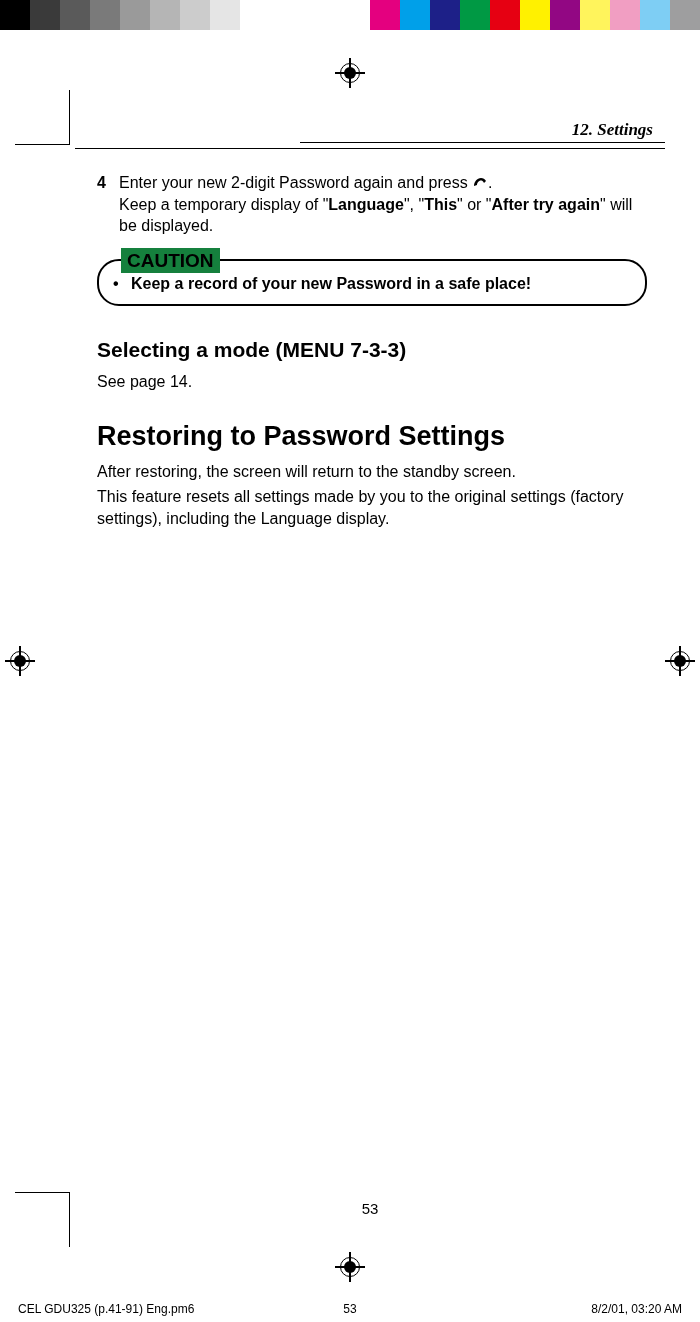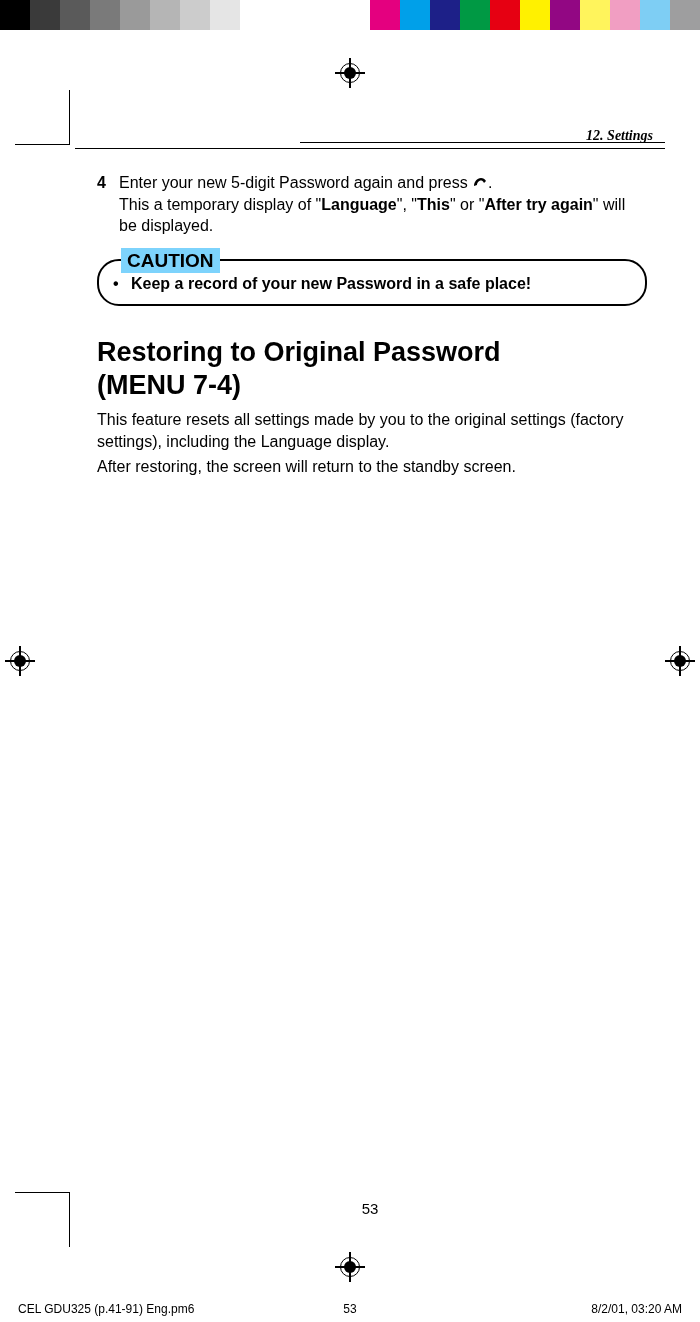--- a/index.html
+++ b/index.html
@@ -48,24 +48,24 @@
     bottom: 85px;
   }
   .header {
     position: relative;
     height: 38px;
     margin-bottom: 14px;
   }
   .header-title {
     position: absolute;
     right: 12px;
-    top: 8px;
+    top: 0;
     font-style: italic;
     font-weight: bold;
-    font-size: 14px;
+    font-size: 17px;
     font-family: Georgia, "Times New Roman", serif;
   }
   .header-line-top {
     position: absolute;
     top: 22px;
     left: 225px;
     right: 0;
     height: 1px;
     background: #000;
   }
@@ -96,21 +96,21 @@
     position: relative;
     border: 2.5px solid #000;
     border-radius: 22px;
     padding: 12px 14px 10px 14px;
     margin: 22px 0 30px 0;
   }
   .caution-label {
     position: absolute;
     top: -13px;
     left: 22px;
-    background: #7dd3fc;
+    background: #15803d;
     padding: 0 6px;
     font-weight: bold;
     font-size: 19px;
   }
   .caution-body {
     display: flex;
     font-weight: bold;
     font-size: 16px;
   }
   .caution-body .bullet { width: 18px; flex-shrink:0; }
@@ -213,44 +213,47 @@
     <div class="header-title">12. Settings</div>
     <div class="header-line-top"></div>
     <div class="header-line-bottom"></div>
   </div>
 
   <div class="content">
 
     <div class="step">
       <div class="step-num">4</div>
       <div class="step-body">
-        <span>Enter your new 5-digit Password again and press </span><span class="phone-icon"><svg width="16" height="14" viewBox="0 0 16 14">
+        <span>Enter your new 2-digit Password again and press </span><span class="phone-icon"><svg width="16" height="14" viewBox="0 0 16 14">
               <path d="M2 10 C2 6, 5 2, 9 2 C11 2, 13 3, 14 5 L12 7 C11 5, 10 4.5, 9 4.5 C6.5 4.5, 5 7, 5 9 L2 10 Z" fill="#000"></path>
             </svg></span><span>.</span>
         <br>
-        <span>This a temporary display of "</span><span class="bold">Language</span><span>", "</span><span class="bold">This</span><span>" or "</span><span class="bold">After try again</span><span>" will be displayed.</span>
+        <span>Keep a temporary display of "</span><span class="bold">Language</span><span>", "</span><span class="bold">This</span><span>" or "</span><span class="bold">After try again</span><span>" will be displayed.</span>
       </div>
     </div>
 
     <div class="caution-box">
       <div class="caution-label">CAUTION</div>
       <div class="caution-body">
         <div class="bullet">•</div>
         <div>Keep a record of your new Password in a safe place!</div>
       </div>
     </div>
 
+    <div class="section">
+      <div class="h2">Selecting a mode (MENU 7-3-3)</div>
+      <div class="para">See page 14.</div>
+    </div>
 
     <div class="section">
       <div class="h1">
-        <span>Restoring to Original Password</span><br>
-        <span>(MENU 7-4)</span>
+        <span>Restoring to Password Settings</span><br>
       </div>
+      <div class="para">After restoring, the screen will return to the standby screen.</div>
       <div class="para">This feature resets all settings made by you to the original settings (factory settings), including the Language display.</div>
-      <div class="para">After restoring, the screen will return to the standby screen.</div>
     </div>
 
   </div>
 
   <div class="page-num">53</div>
 </div>
 
 <div class="footer">
   <span class="f1">CEL GDU325 (p.41-91) Eng.pm6</span>
   <span class="f2">53</span>

